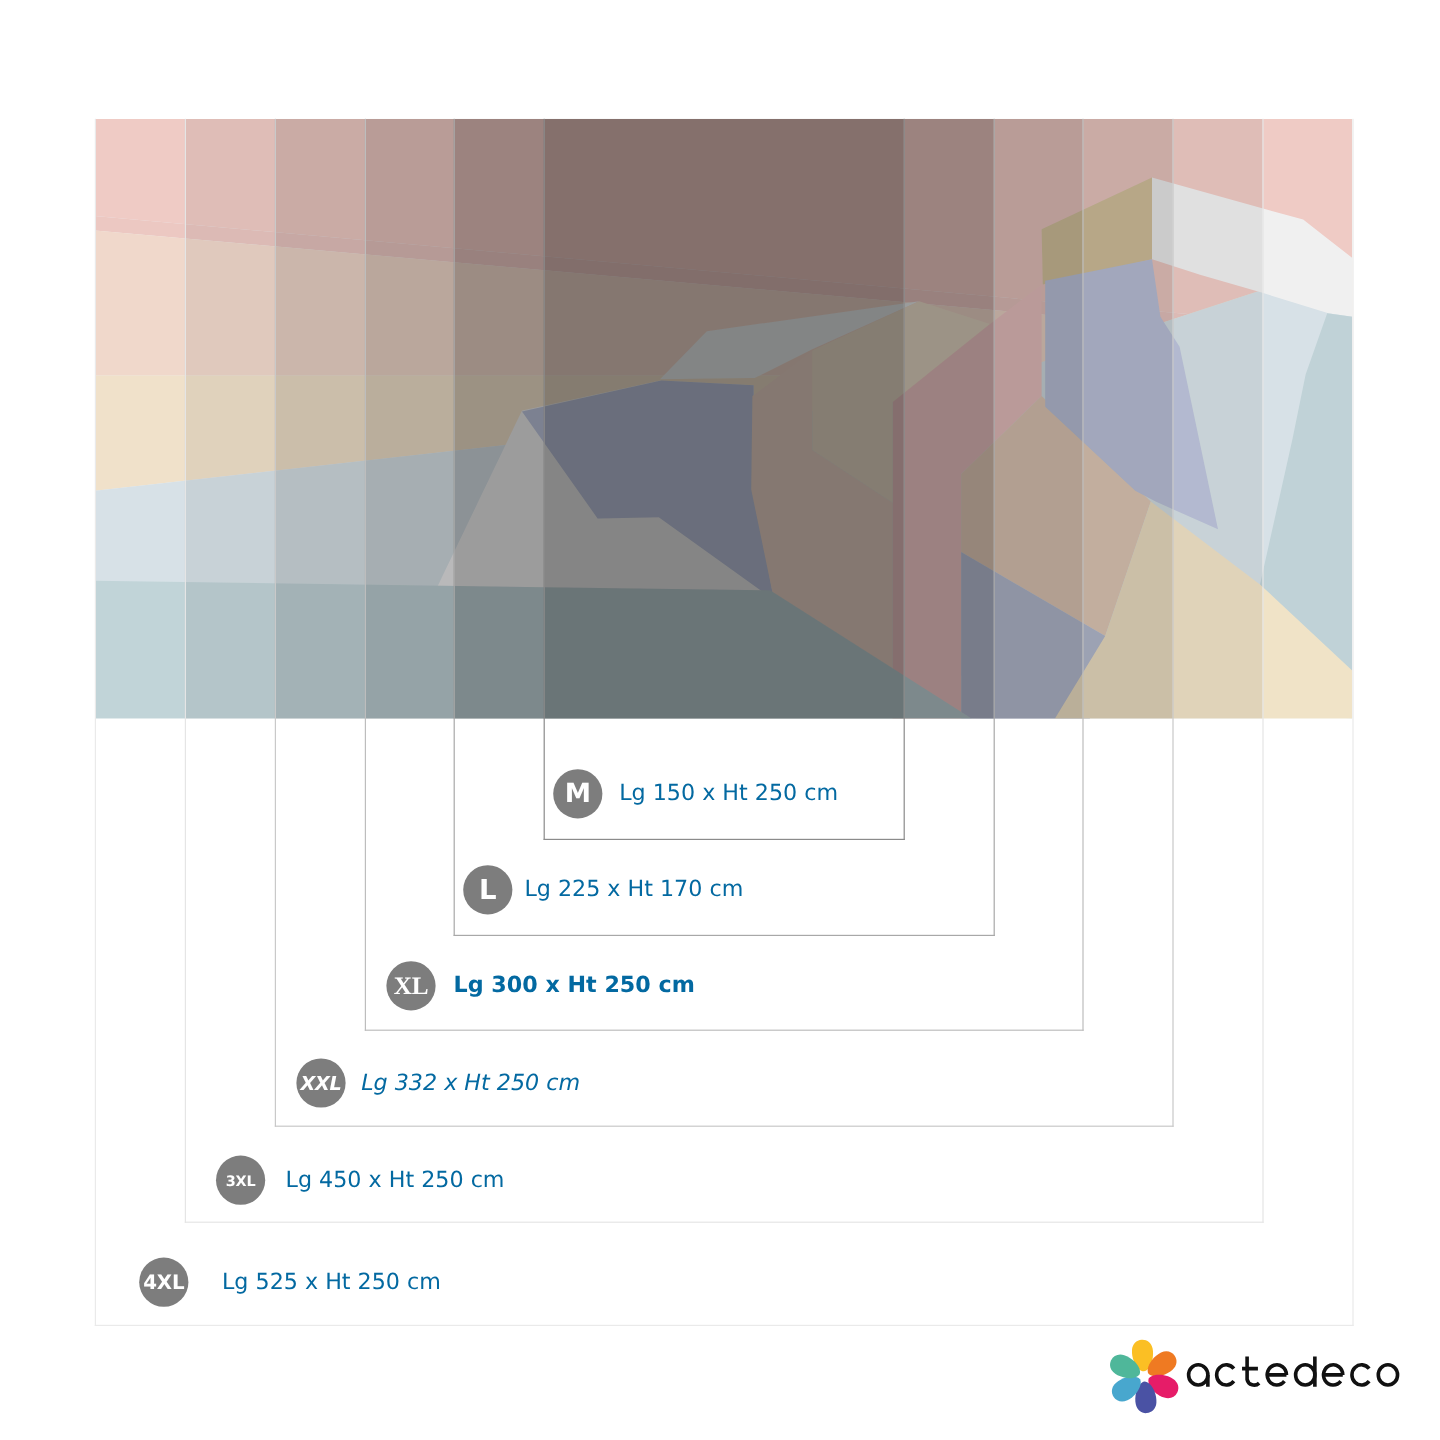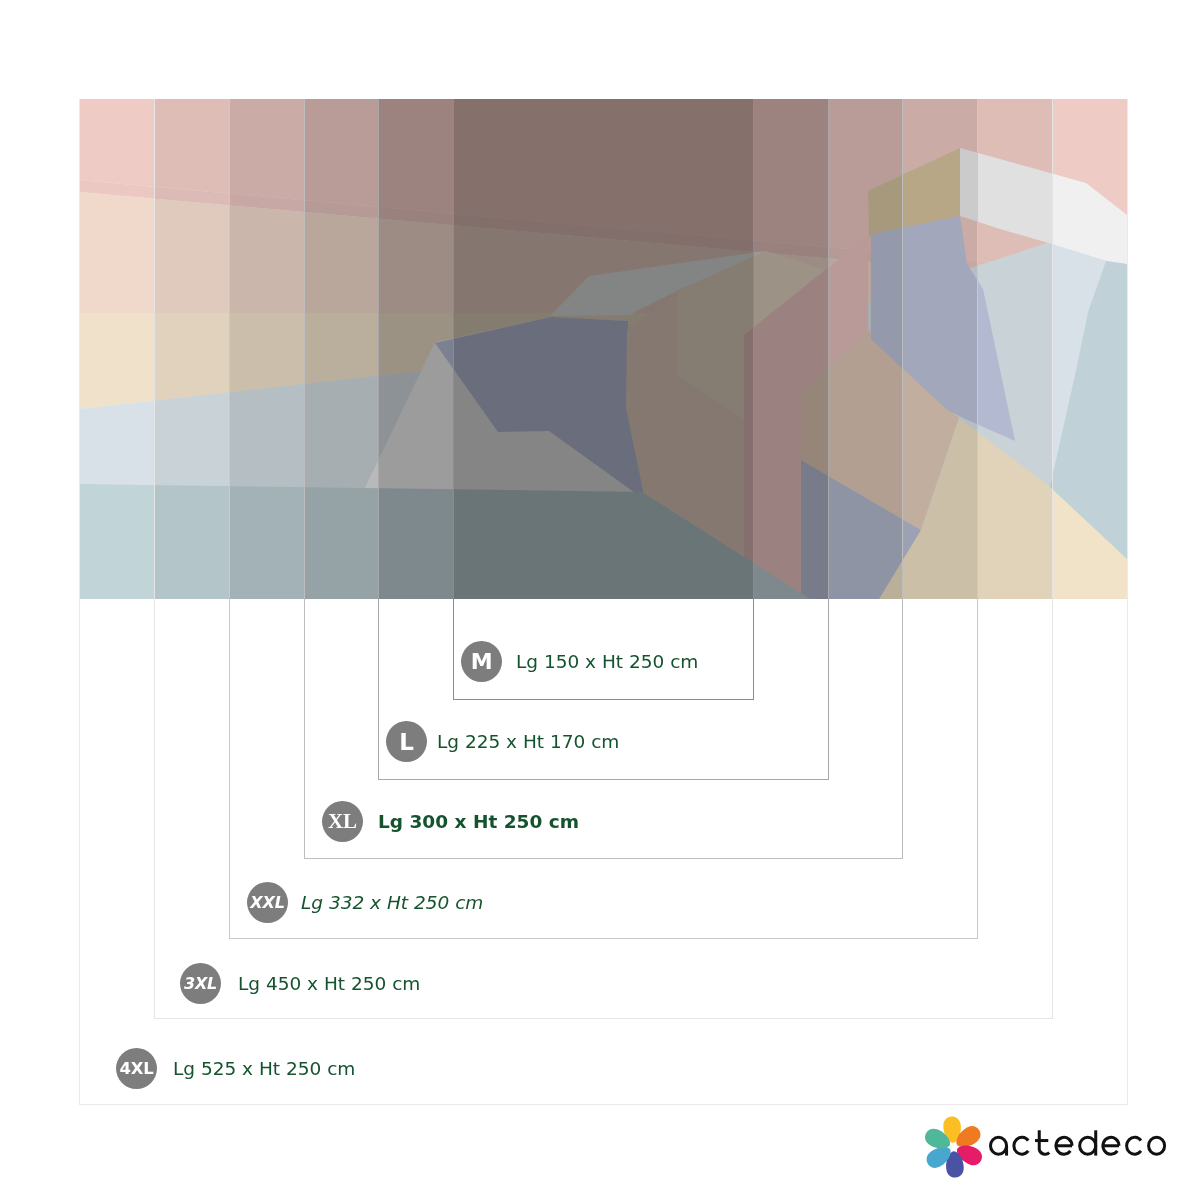--- a/index.html
+++ b/index.html
@@ -13,21 +13,21 @@
 
   .sizebox{position:absolute;box-sizing:border-box;}
   .sizebox .bl{position:absolute;left:0;top:0;bottom:0;width:1px;background:var(--bc,#9a9a9a);}
   .sizebox .br{position:absolute;right:0;top:0;bottom:0;width:1px;background:var(--bc,#9a9a9a);}
   .sizebox .bb{position:absolute;left:0;right:0;bottom:0;height:1px;background:var(--bc,#9a9a9a);}
 
   .row{position:absolute;display:flex;align-items:center;}
   .badge{border-radius:50%;background:#7d7d7d;color:#fff;
          display:flex;align-items:center;justify-content:center;
          font-weight:700;letter-spacing:-0.2px;}
-  .slabel{color:#14532d;white-space:nowrap;font-size:18.5px;}
+  .slabel{color:#0369a1;white-space:nowrap;font-size:18.5px;}
 
   #logo{position:absolute;left:909px;top:1103px;width:290px;height:80px;}
   </style>
 </head>
 <body>
 
 <div id="stage">
   <div id="mural">
     <svg viewBox="0 0 1048 500" width="1048" height="500" preserveAspectRatio="none">
 
@@ -122,30 +122,30 @@
       </div>
     <div class="slabel" style="margin-left:15px;font-weight:bold;">Lg 300 x Ht 250 cm</div>
   </div>
   <div class="row" style="left:247px;top:882px;font-style:italic;">
     <div class="badge" style="width:41px;height:41px;font-size:16px;">
         <span>XXL</span>
       </div>
     <div class="slabel" style="margin-left:13px;">Lg 332 x Ht 250 cm</div>
   </div>
   <div class="row" style="left:180px;top:963px;">
-    <div class="badge" style="width:41px;height:41px;font-size:16px;font-style:italic;">
+    <div class="badge" style="width:41px;height:41px;font-size:12px;">
         <span>3XL</span>
       </div>
     <div class="slabel" style="margin-left:17px;">Lg 450 x Ht 250 cm</div>
   </div>
   <div class="row" style="left:116px;top:1048px;">
     <div class="badge" style="width:41px;height:41px;font-size:16.5px;">
         <span>4XL</span>
       </div>
-    <div class="slabel" style="margin-left:16px;">Lg 525 x Ht 250 cm</div>
+    <div class="slabel" style="margin-left:28px;">Lg 525 x Ht 250 cm</div>
   </div>
 
   <div id="logo">
     <svg width="290" height="80" viewBox="0 0 290 80">
       <g transform="translate(44.5,44) scale(1.05)">
         <g transform="rotate(-4) translate(0,-4)">
             <path d="M0,0 C-2.6,-0.2 -5.6,-3.2 -7.2,-8 C-8.3,-11.4 -8.6,-14.8 -8.2,-17.6 C-7.5,-22.4 -4.2,-25.2 0,-25.2 C4.2,-25.2 7.5,-22.4 8.2,-17.6 C8.6,-14.8 8.3,-11.4 7.2,-8 C5.6,-3.2 2.6,-0.2 0,0 Z" fill="#FBBF24"></path>
           </g>
           <g transform="rotate(56) translate(0,-4)">
             <path d="M0,0 C-2.6,-0.2 -5.6,-3.2 -7.2,-8 C-8.3,-11.4 -8.6,-14.8 -8.2,-17.6 C-7.5,-22.4 -4.2,-25.2 0,-25.2 C4.2,-25.2 7.5,-22.4 8.2,-17.6 C8.6,-14.8 8.3,-11.4 7.2,-8 C5.6,-3.2 2.6,-0.2 0,0 Z" fill="#EF7A22"></path>

